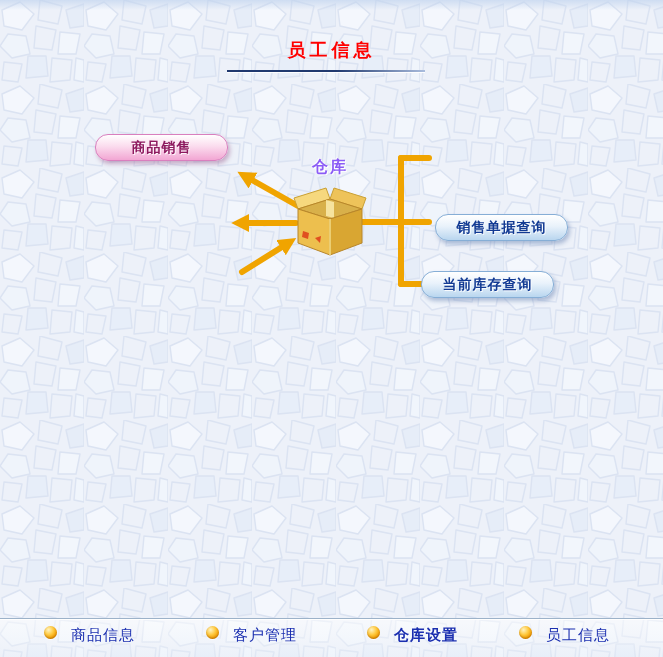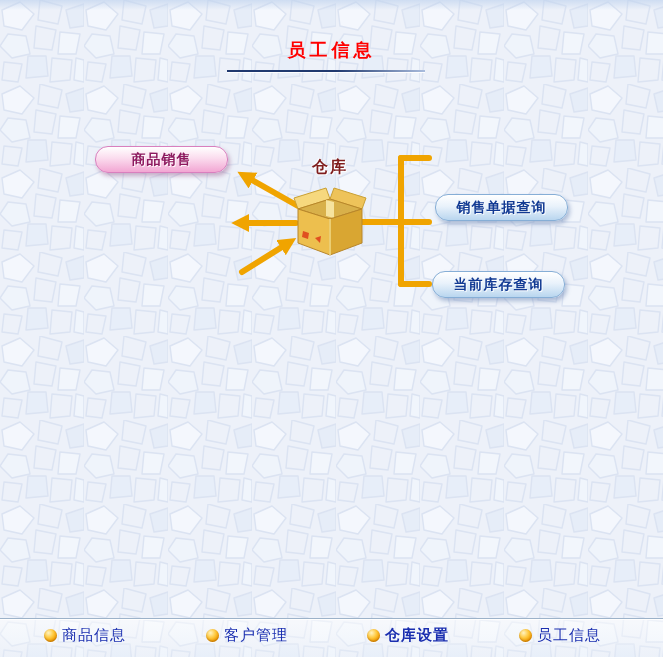--- a/index.html
+++ b/index.html
@@ -64,39 +64,39 @@
     box-shadow: 2px 3px 4px rgba(150,90,140,.45);
   }
   .pill.pink .pill-label { color: #8d1a5f; }
   .warehouse-label {
     position: absolute;
     left: 300px; top: 157px; width: 60px;
     text-align: center;
     font-size: 16px;
     font-weight: bold;
     letter-spacing: 2px;
-    color: #7f1d1d;
+    color: #8b5cf6;
     text-shadow: 1px 1px 0 #ffffff, -1px -1px 0 rgba(255,255,255,.7);
     z-index: 2;
   }
   .bottom-bar {
     position: absolute;
     left: 0; bottom: 0;
     width: 100%; height: 38px;
     border-top: 1px solid #9cb2c9;
     box-shadow: inset 0 1px 0 #ffffff;
     background: linear-gradient(to bottom, rgba(255,255,255,.55), rgba(235,242,250,.2));
     z-index: 4;
   }
   .bottom-item {
     position: absolute;
     top: 7px;
     display: flex;
-    align-items: center;
-    gap: 5px;
+    align-items: flex-start;
+    gap: 14px;
     cursor: pointer;
   }
   .sphere {
     width: 13px; height: 13px;
     border-radius: 50%;
     background: radial-gradient(circle at 35% 30%, #fff3c0, #ffc93e 40%, #f09a00 72%, #b06c00);
     box-shadow: inset 0 -1px 2px rgba(120,60,0,.4), 0 1px 1px rgba(255,255,255,.8);
     flex: 0 0 auto;
   }
   .bottom-label {
@@ -173,28 +173,28 @@
 
       <line x1="330" y1="219" x2="330" y2="255" stroke="#f7e08a" stroke-width="1.5"></line>
 
       <polygon points="303,231 309,233 308,239 302,237" fill="#e05020"></polygon>
       <polygon points="315,238 321,236 320,243" fill="#e05020"></polygon>
     </g>
   </svg>
 
   <div class="warehouse-label">仓库</div>
 
-  <div class="pill pink" style="left:95px; top:146px;justify-content:center;">
+  <div class="pill pink" style="left:95px; top:134px;justify-content:center;">
     <span class="pill-label">商品销售</span>
   </div>
 
-  <div class="pill" style="left:435px; top:194px;text-align:right;">
+  <div class="pill" style="left:435px; top:214px;text-align:right;">
     <span class="pill-label">销售单据查询</span>
   </div>
-  <div class="pill" style="left:432px; top:271px;">
+  <div class="pill" style="left:421px; top:271px;">
     <span class="pill-label">当前库存查询</span>
   </div>
 
   <div class="bottom-bar">
     <div class="bottom-item" style="left:44px;">
       <span class="sphere"></span>
       <span class="bottom-label">商品信息</span>
     </div>
     <div class="bottom-item" style="left:206px;">
       <span class="sphere"></span>

